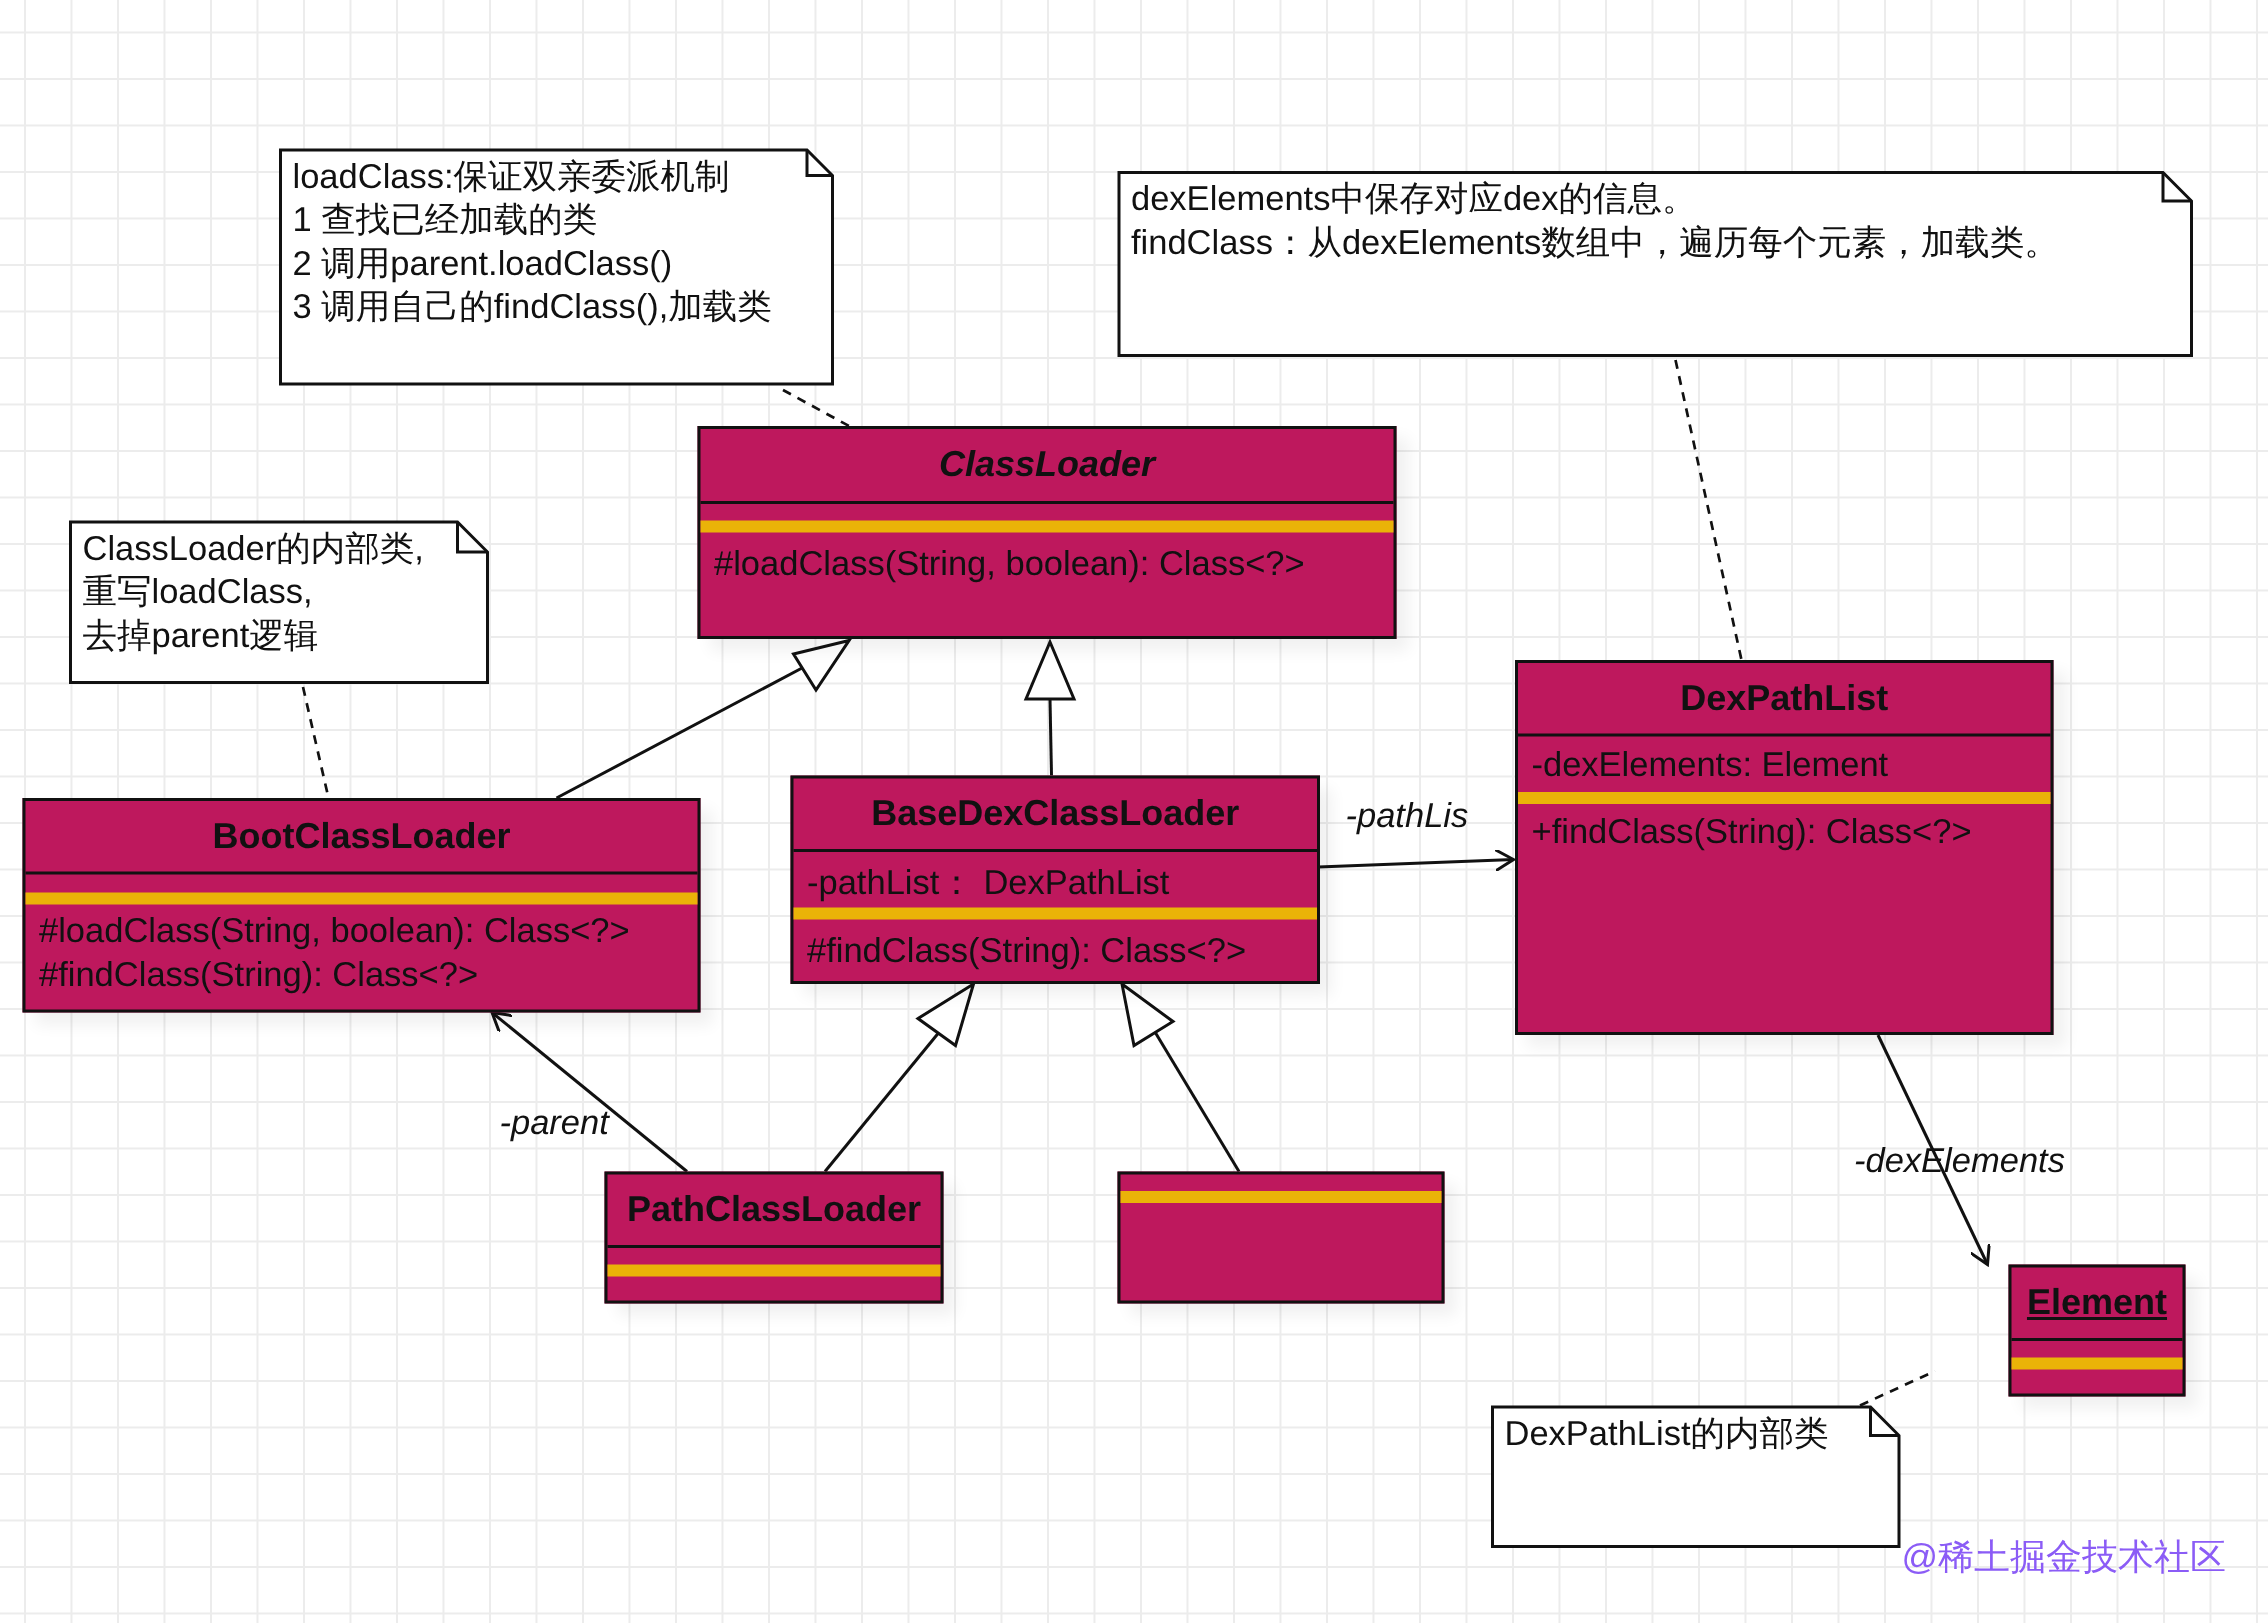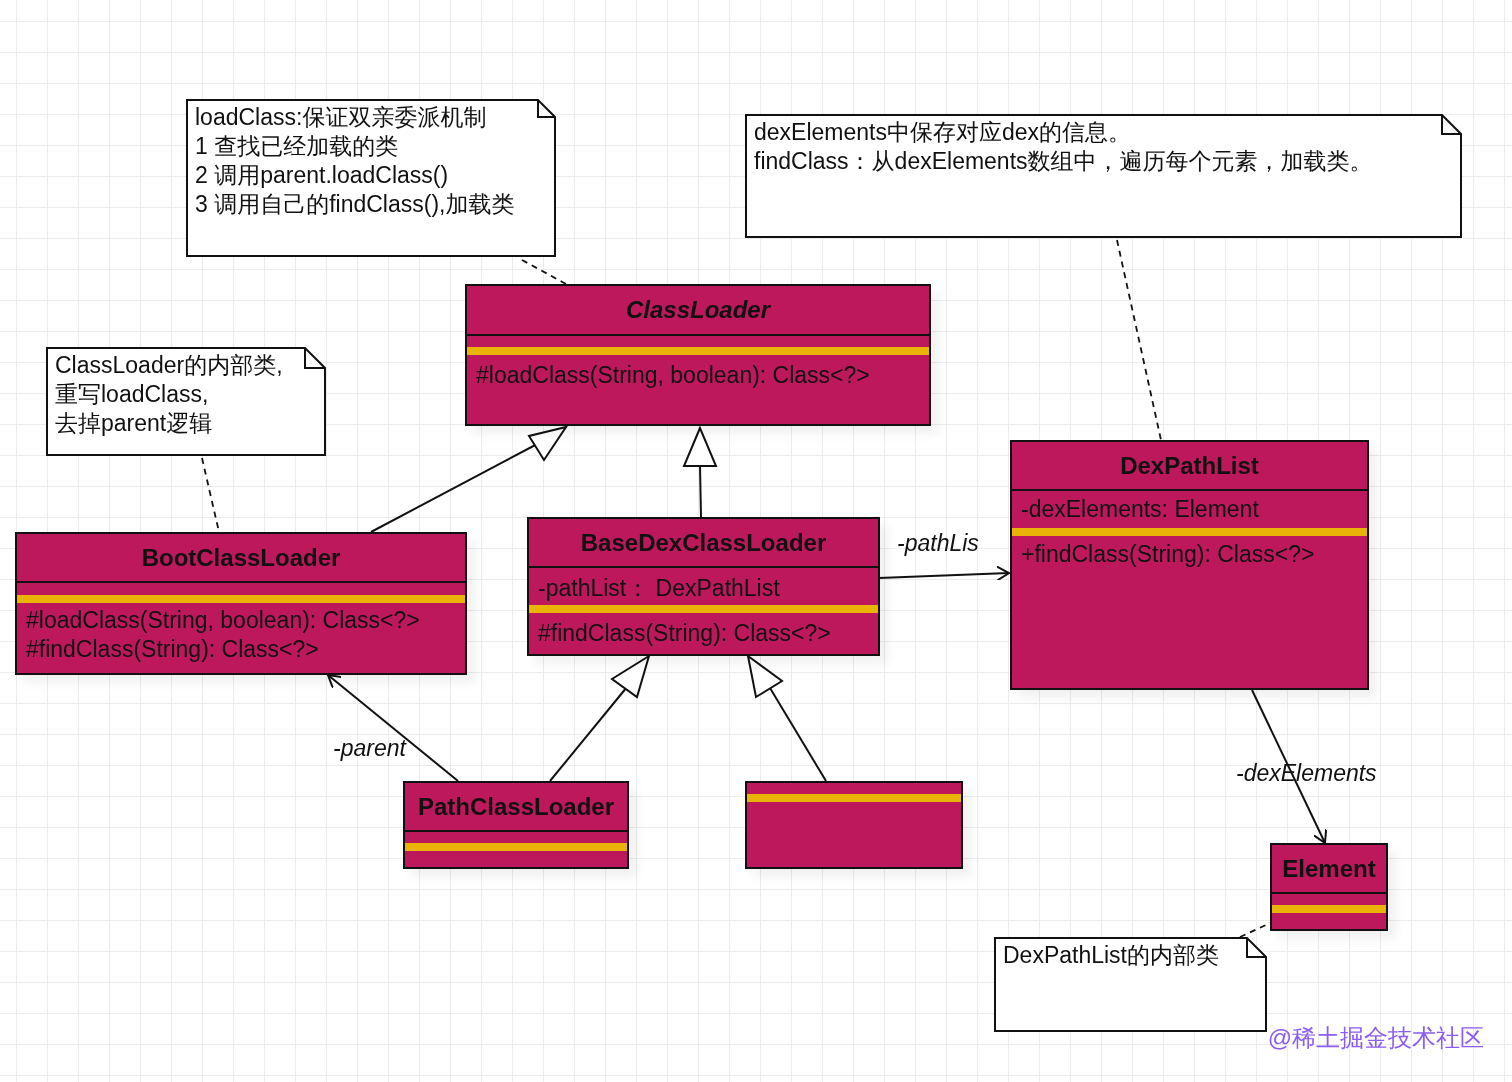--- a/index.html
+++ b/index.html
@@ -157,21 +157,21 @@
   <div class="title" style="height:49px;">PathClassLoader</div>
   <div class="sec" style="height:19px;padding:0;"></div>
   <div class="sec" style="padding:0;"></div>
 </div>
 
 <div class="cls" style="left:745px;top:781px;width:218px;height:88px;">
   <div class="sec" style="height:19px;padding:0;"></div>
   <div class="sec" style="padding:0;"></div>
 </div>
 
-<div class="cls" style="left:1270px;top:843px;width:118px;height:88px;">
+<div class="cls" style="left:1339px;top:843px;width:118px;height:88px;text-decoration:underline;">
   <div class="title" style="height:49px;">Element</div>
   <div class="sec" style="height:19px;padding:0;"></div>
   <div class="sec" style="padding:0;"></div>
 </div>
 
 <div class="lbl" style="left:897px;top:530px;">-pathLis</div>
 <div class="lbl" style="left:333px;top:735px;">-parent</div>
 <div class="lbl" style="left:1236px;top:736px;margin-top:24px;">-dexElements</div>
 
 <div class="watermark">@稀土掘金技术社区</div>

